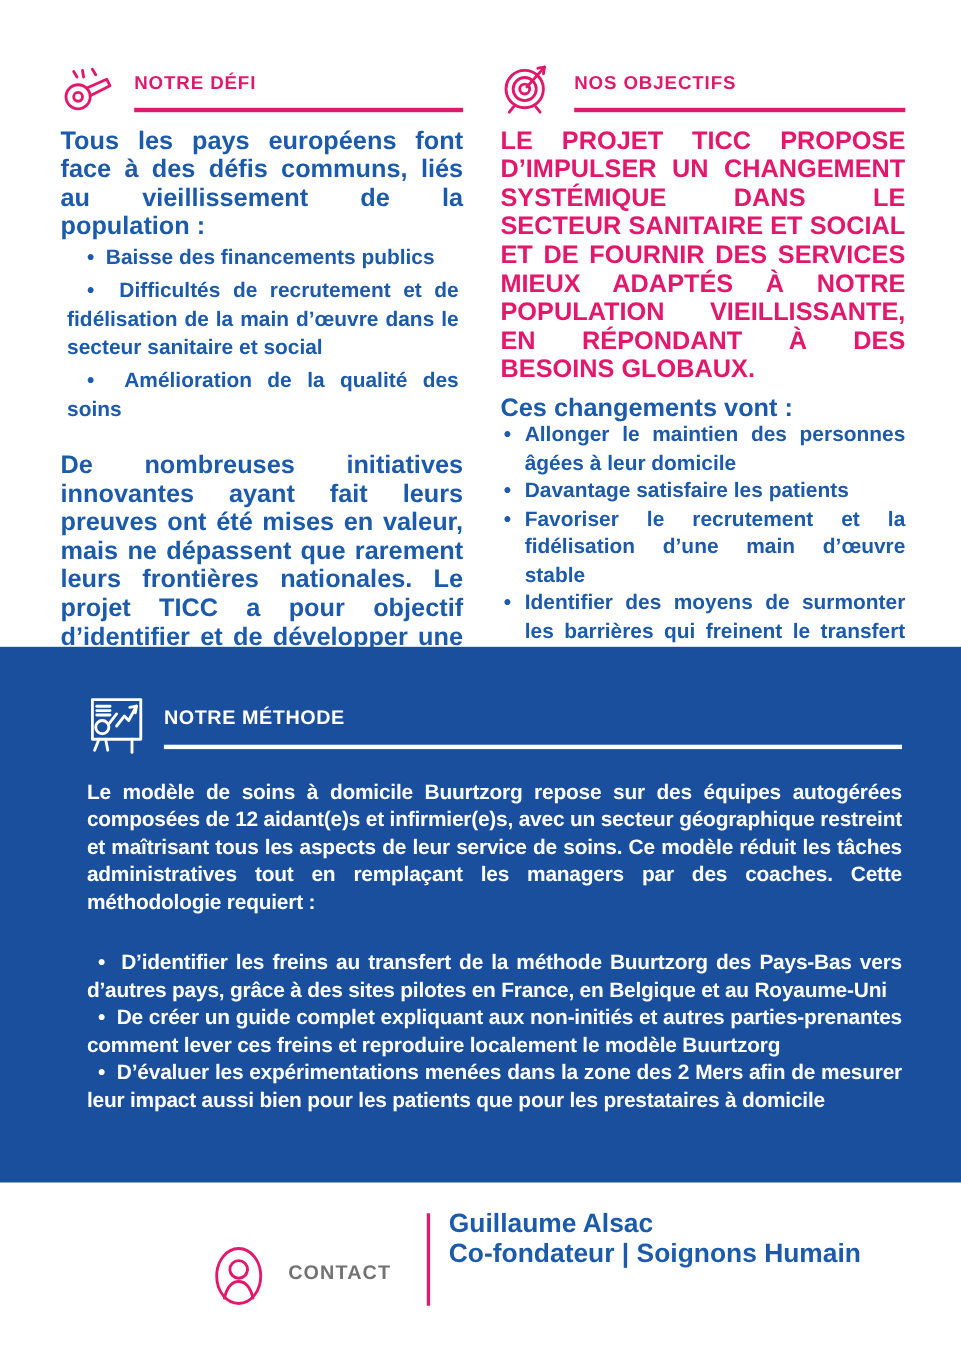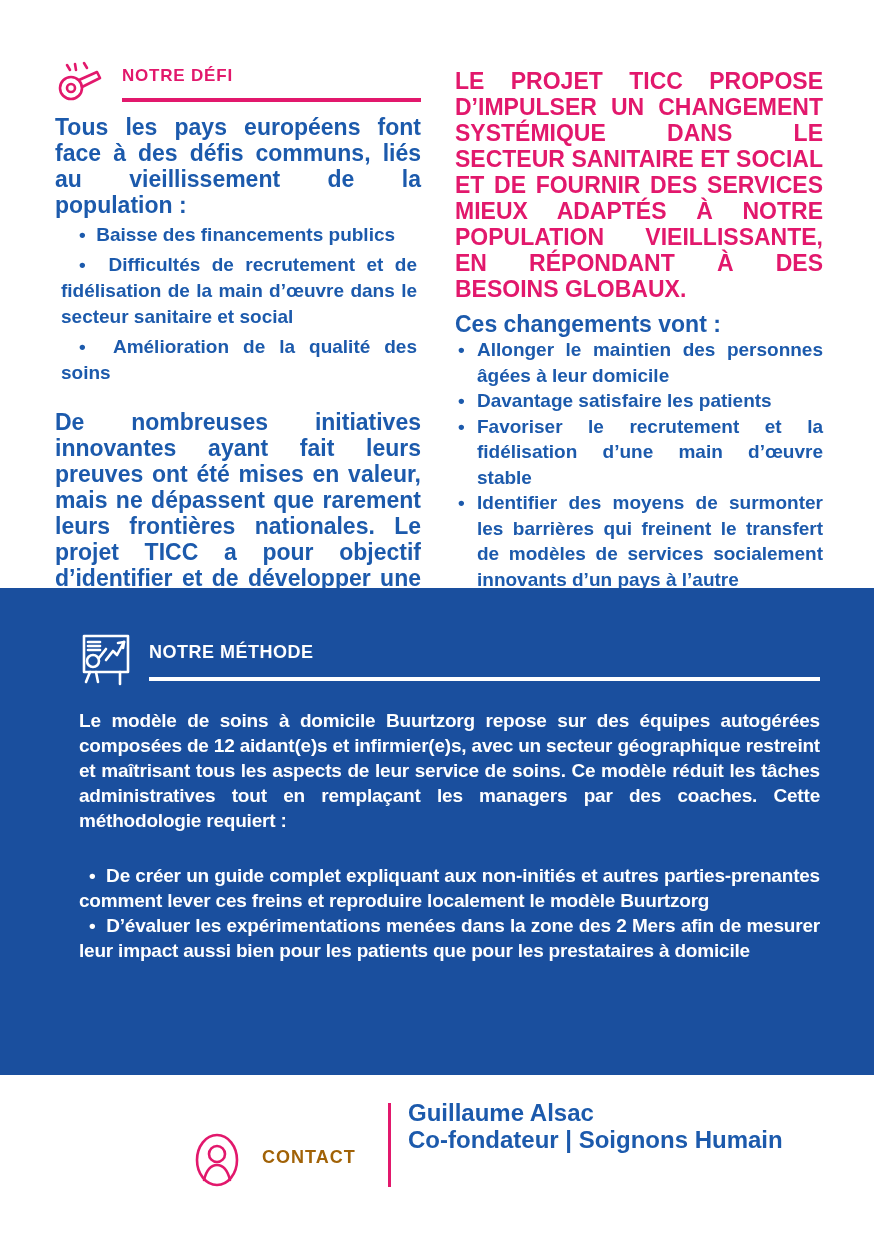--- a/index.html
+++ b/index.html
@@ -41,21 +41,21 @@
   .rule-white{position:absolute;left:70px;right:0;top:49px;height:4px;background:#ffffff;}
   .band p{margin:0;color:#ffffff;font-size:19px;line-height:25px;text-align:justify;letter-spacing:-0.2px;}
   .band .band-par{margin-top:20px;}
   .band .band-bullets{margin-top:30px;}
   .band .b-band{text-indent:10px;}
   
   .contact{position:absolute;left:0;top:1095px;width:874px;height:110px;}
   .contact .icon{position:absolute;left:192px;top:36px;}
   .contact-label{
     position:absolute;left:262px;top:52px;margin:0;
-    color:#a16207;font-size:18px;letter-spacing:1px;
+    color:#737373;font-size:18px;letter-spacing:1px;
   }
   .contact-vline{position:absolute;left:388px;top:8px;width:3px;height:84px;background:#e2186c;}
   .contact-info{position:absolute;left:408px;top:4px;color:#1c5aac;font-size:24px;line-height:27px;}
   .contact-info div{white-space:nowrap;}
   .icon svg{display:block;}
 </style>
 </head>
 <body>
 
 <div class="page">
@@ -78,20 +78,36 @@
     <div class="body">
       <p class="intro">Tous les pays européens font face à des défis communs, liés au vieillissement de la population :</p>
       <p class="b-plain"><span>•</span>&nbsp; <span>Baisse des financements publics</span></p>
       <p class="b-plain"><span>•</span>&nbsp; <span>Difficultés de recrutement et de fidélisation de la main d’œuvre dans le secteur sanitaire et social</span></p>
       <p class="b-plain"><span>•</span>&nbsp; <span>Amélioration de la qualité des soins</span></p>
       <p class="para">De nombreuses initiatives innovantes ayant fait leurs preuves ont été mises en valeur, mais ne dépassent que rarement leurs frontières nationales. Le projet TICC a pour objectif d’identifier et de développer une méthode pour lever ces freins.</p>
     </div>
   </section>
 
   <section class="col col-right">
+    <div class="sec-header">
+      <span class="icon">
+        <svg width="50" height="48" viewBox="0 0 50 48" fill="none" stroke="#e2186c" stroke-width="2.6" stroke-linecap="round" stroke-linejoin="round">
+          <circle cx="22" cy="25" r="17"></circle>
+          <circle cx="22" cy="25" r="10.5"></circle>
+          <circle cx="22" cy="25" r="4.5"></circle>
+          <path d="M40 5 L24 23"></path>
+          <path d="M40 5 L39 11"></path>
+          <path d="M40 5 L34 6"></path>
+          <path d="M12 41 L8 46"></path>
+          <path d="M32 41 L36 46"></path>
+        </svg>
+      </span>
+      <h2>NOS OBJECTIFS</h2>
+      <div class="rule-pink"></div>
+    </div>
     <div class="body">
       <p class="lead">LE PROJET TICC PROPOSE D’IMPULSER UN CHANGEMENT SYSTÉMIQUE DANS LE SECTEUR SANITAIRE ET SOCIAL ET DE FOURNIR DES SERVICES MIEUX ADAPTÉS À NOTRE POPULATION VIEILLISSANTE, EN RÉPONDANT À DES BESOINS GLOBAUX.</p>
       <p class="changes">Ces changements vont :</p>
       <div>
         <div class="hb">
             <span class="dot">•</span>
             <span class="txt">Allonger le maintien des personnes âgées à leur domicile</span>
           </div>
         <div class="hb">
             <span class="dot">•</span>
@@ -126,20 +142,21 @@
             <path d="M17 44 L19 54"></path>
             <path d="M20 30 L27 21"></path>
             <path d="M41 44 L41 56"></path>
           </svg>
         </span>
         <h2>NOTRE MÉTHODE</h2>
         <div class="rule-white"></div>
       </div>
       <p class="band-par">Le modèle de soins à domicile Buurtzorg repose sur des équipes autogérées composées de 12 aidant(e)s et infirmier(e)s, avec un secteur géographique restreint et maîtrisant tous les aspects de leur service de soins.  Ce modèle réduit les tâches administratives tout en remplaçant les managers par des coaches. Cette méthodologie requiert :</p>
       <div class="band-bullets">
+        <p class="b-band"><span>•</span>&nbsp; <span>D’identifier les freins au transfert de la méthode Buurtzorg des Pays-Bas vers d’autres pays, grâce à des sites pilotes en France, en Belgique et au Royaume-Uni</span></p>
         <p class="b-band"><span>•</span>&nbsp; <span>De créer un guide complet expliquant aux non-initiés et autres parties-prenantes comment lever ces freins et reproduire localement le modèle Buurtzorg</span></p>
         <p class="b-band"><span>•</span>&nbsp; <span>D’évaluer les expérimentations menées dans la zone des 2 Mers afin de mesurer leur impact aussi bien pour les patients que pour les prestataires à domicile</span></p>
       </div>
     </div>
   </section>
 
   <section class="contact">
     <span class="icon">
       <svg width="50" height="58" viewBox="0 0 50 58" fill="none" stroke="#e2186c" stroke-width="2.6" stroke-linecap="round" stroke-linejoin="round">
         <ellipse cx="25" cy="29" rx="20" ry="25"></ellipse>

